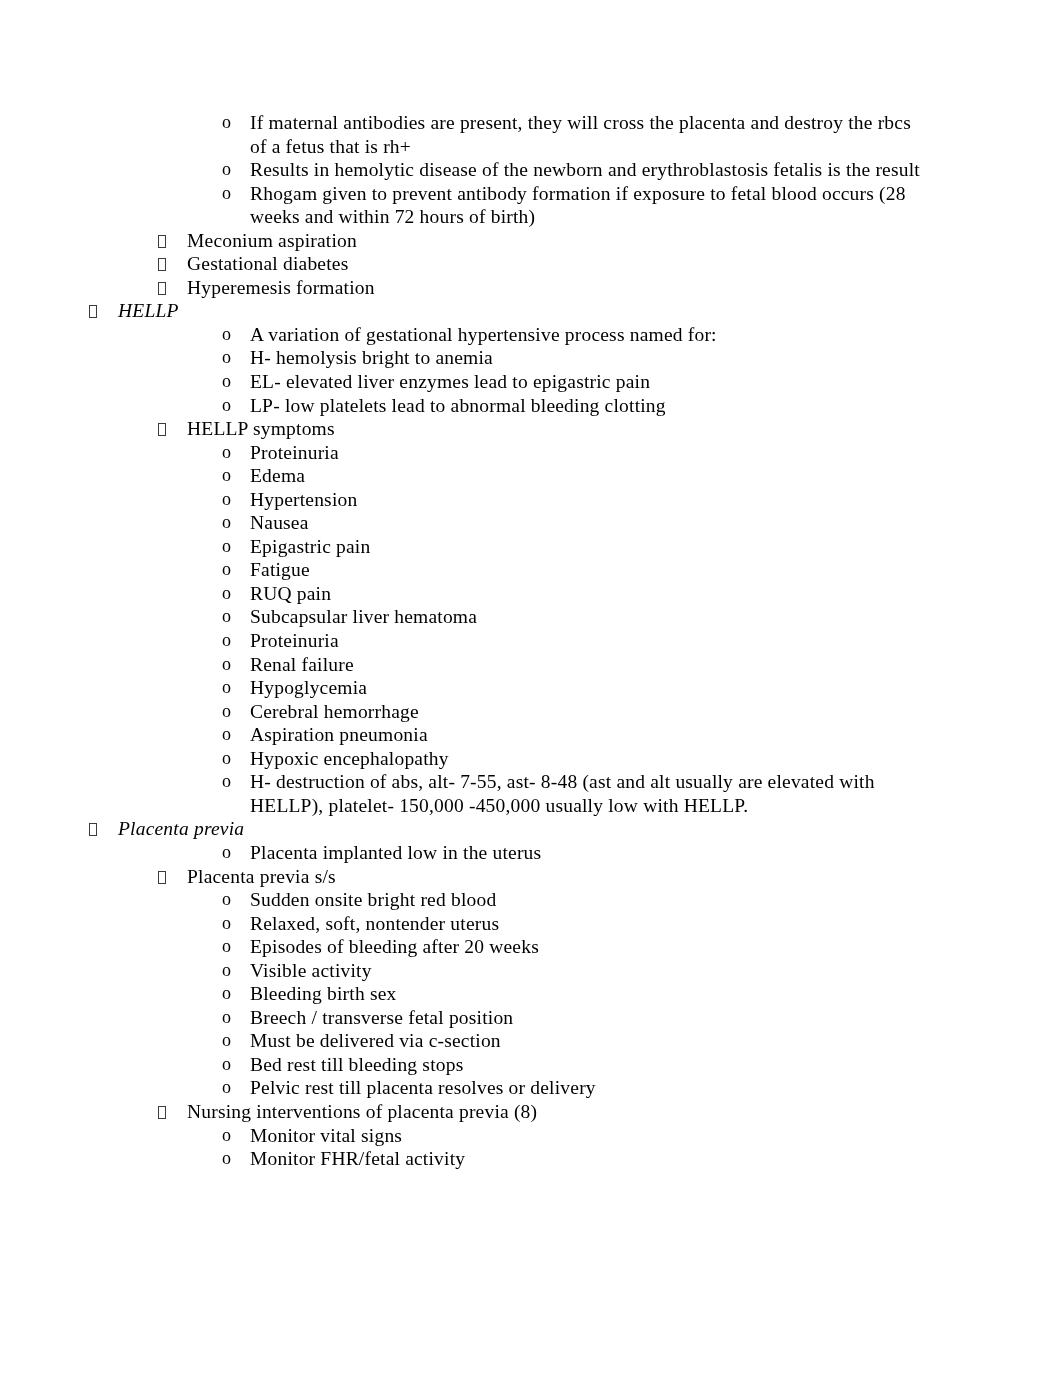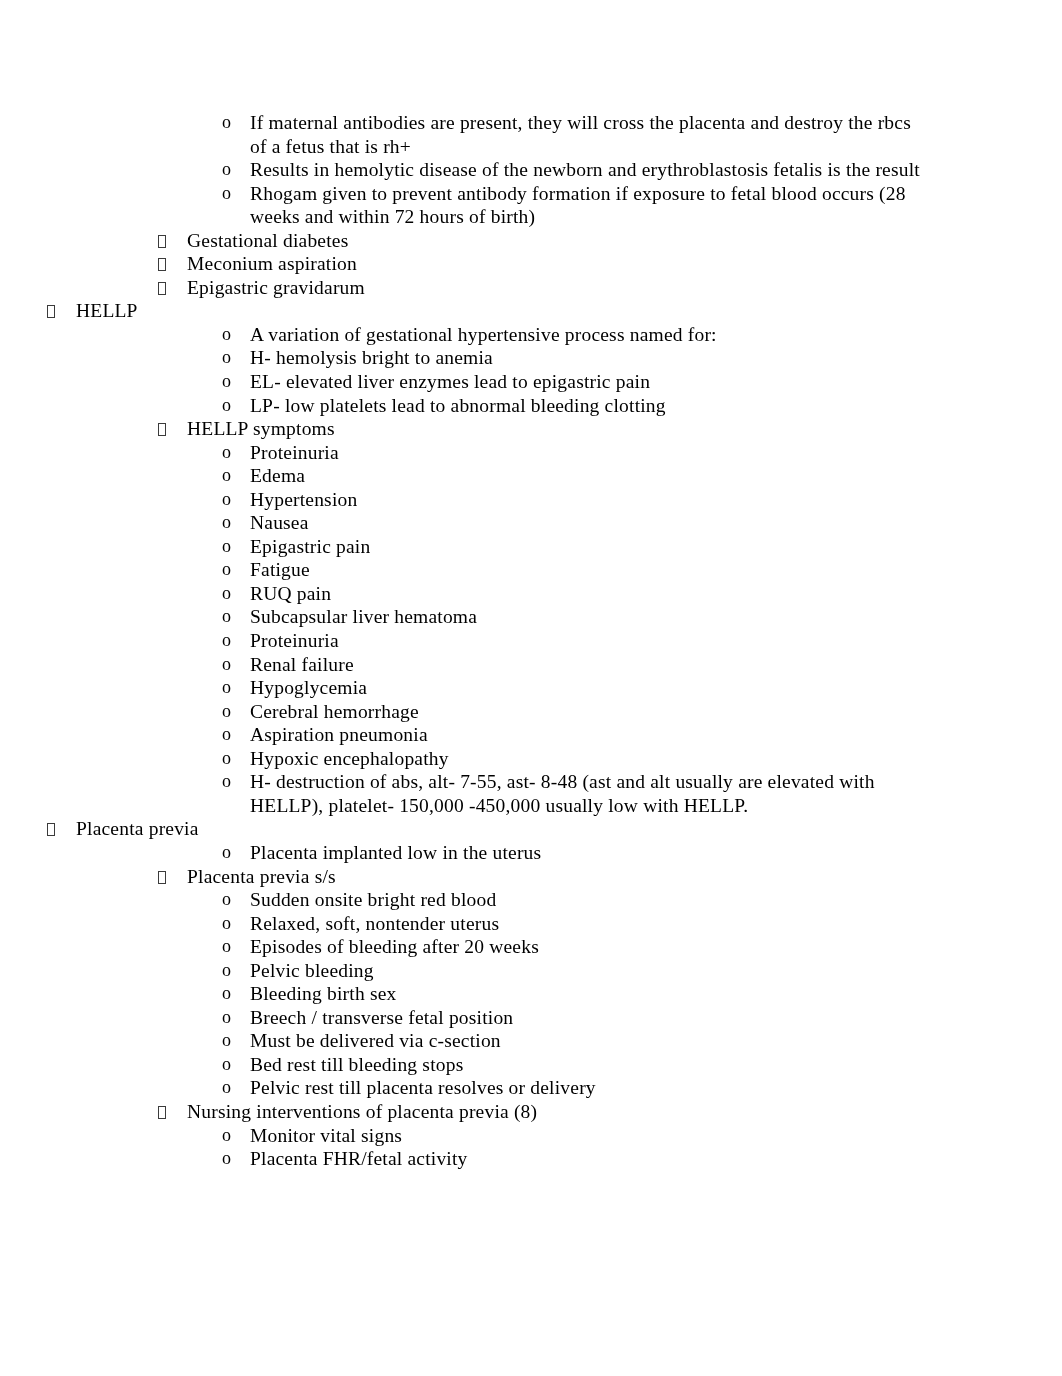--- a/index.html
+++ b/index.html
@@ -39,21 +39,21 @@
     position: absolute;
     display: inline-block;
     text-align: left;
     font-size: 19.5px;
     line-height: 23.55px;
   }
   .txt {
     display: block;
   }
   
-  .lvl1 { margin-left: 76px; margin-right: 131px; }
+  .lvl1 { margin-left: 118px; margin-right: 131px; font-style: italic; }
   .lvl1 > .bullet { left: -29px; }
   
   .lvl2 { margin-left: 187px; margin-right: 131px; }
   .lvl2 > .bullet { left: -29px; }
   
   .lvl3 { margin-left: 250px; margin-right: 131px; }
   .lvl3 > .bullet { left: -28px; }
   
   .boxglyph {
     display: inline-block;
@@ -82,29 +82,29 @@
       <div class="item lvl3">
         <span class="bullet oglyph">o</span>
         <span class="txt">Results in hemolytic disease of the newborn and erythroblastosis fetalis is the result</span>
       </div>
       <div class="item lvl3">
         <span class="bullet oglyph">o</span>
         <span class="txt">Rhogam given to prevent antibody formation if exposure to fetal blood occurs (28 weeks and within 72 hours of birth)</span>
       </div>
       <div class="item lvl2">
         <span class="bullet"><span class="boxglyph"></span></span>
+        <span class="txt"> Meconium aspiration</span>
+      </div>
+      <div class="item lvl2">
+        <span class="bullet"><span class="boxglyph"></span></span>
         <span class="txt">Gestational diabetes</span>
       </div>
       <div class="item lvl2">
         <span class="bullet"><span class="boxglyph"></span></span>
-        <span class="txt"> Meconium aspiration</span>
-      </div>
-      <div class="item lvl2">
-        <span class="bullet"><span class="boxglyph"></span></span>
-        <span class="txt">Epigastric gravidarum</span>
+        <span class="txt">Hyperemesis formation</span>
       </div>
       <div class="item lvl1">
         <span class="bullet"><span class="boxglyph"></span></span>
         <span class="txt">HELLP</span>
       </div>
       <div class="item lvl3">
         <span class="bullet oglyph">o</span>
         <span class="txt">A variation of gestational hypertensive process named for:</span>
       </div>
       <div class="item lvl3">
@@ -202,21 +202,21 @@
       <div class="item lvl3">
         <span class="bullet oglyph">o</span>
         <span class="txt">Relaxed, soft, nontender uterus</span>
       </div>
       <div class="item lvl3">
         <span class="bullet oglyph">o</span>
         <span class="txt">Episodes of bleeding after 20 weeks</span>
       </div>
       <div class="item lvl3">
         <span class="bullet oglyph">o</span>
-        <span class="txt">Pelvic bleeding</span>
+        <span class="txt">Visible activity</span>
       </div>
       <div class="item lvl3">
         <span class="bullet oglyph">o</span>
         <span class="txt">Bleeding birth sex</span>
       </div>
       <div class="item lvl3">
         <span class="bullet oglyph">o</span>
         <span class="txt">Breech / transverse fetal position</span>
       </div>
       <div class="item lvl3">
@@ -234,16 +234,16 @@
       <div class="item lvl2">
         <span class="bullet"><span class="boxglyph"></span></span>
         <span class="txt">Nursing interventions of placenta previa (8)</span>
       </div>
       <div class="item lvl3">
         <span class="bullet oglyph">o</span>
         <span class="txt">Monitor vital signs</span>
       </div>
       <div class="item lvl3">
         <span class="bullet oglyph">o</span>
-        <span class="txt">Placenta FHR/fetal activity</span>
+        <span class="txt">Monitor FHR/fetal activity</span>
       </div>
     </div>
 </div>
 
 </body></html>

